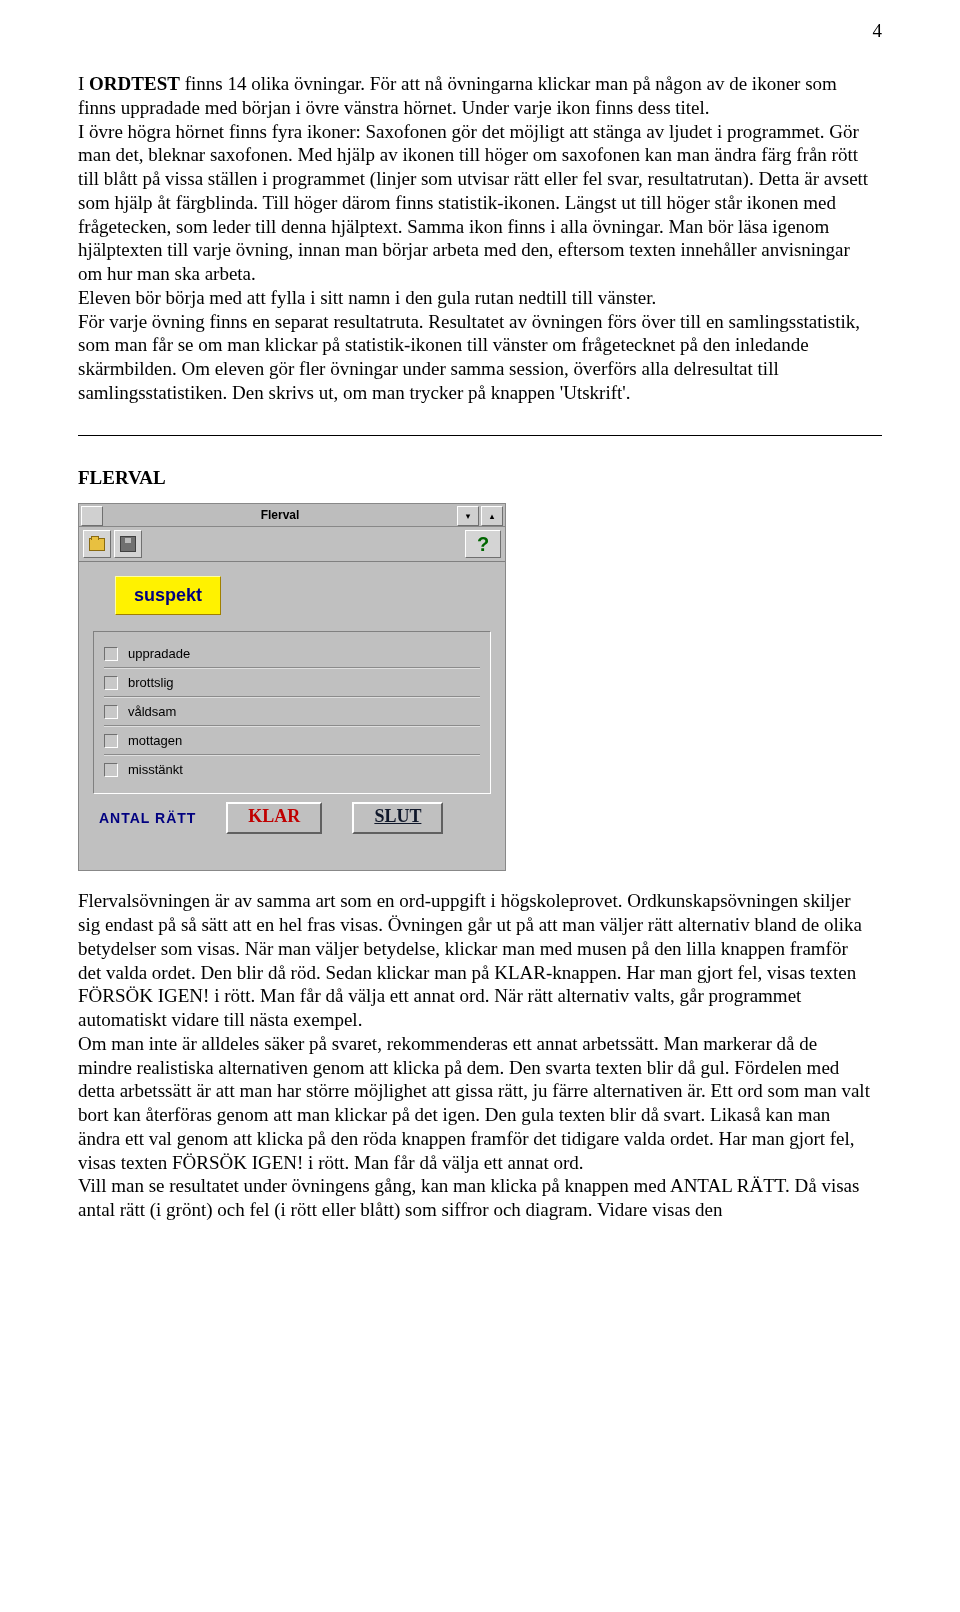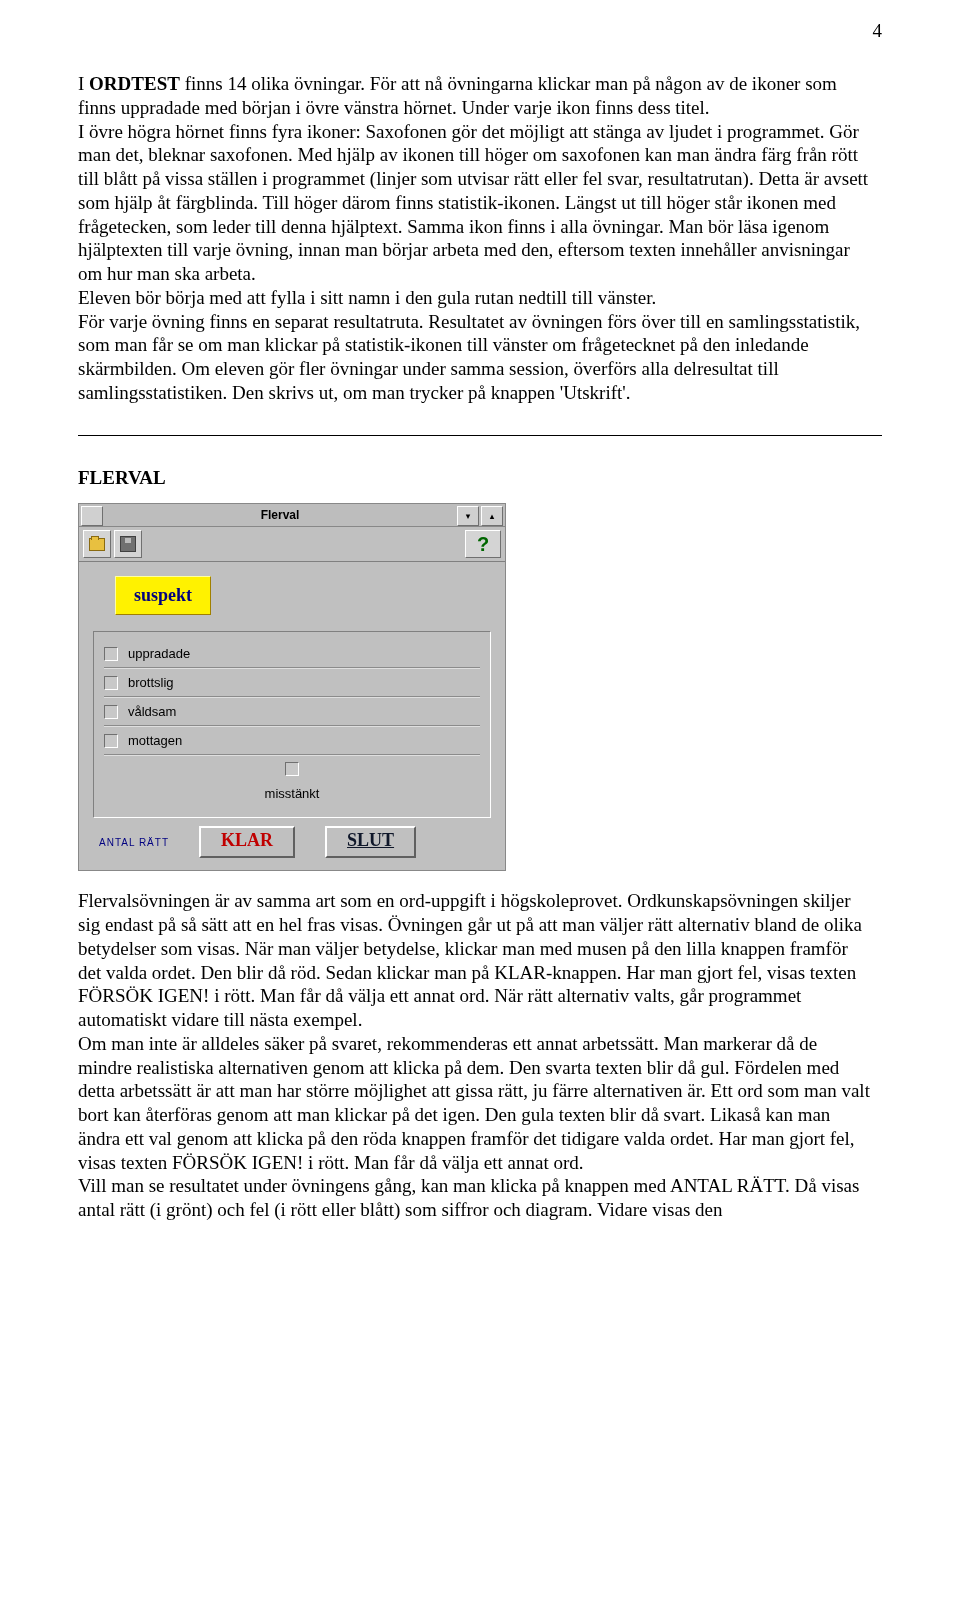--- a/index.html
+++ b/index.html
@@ -87,49 +87,49 @@
   .client {
     padding: 10px 14px 0 14px;
   }
   .word-chip {
     display:inline-block;
     background:#fff200;
     padding: 8px 18px;
     margin: 4px 0 16px 22px;
     border-top:1px solid #ffffa0; border-left:1px solid #ffffa0;
     border-right:1px solid #a08000; border-bottom:1px solid #a08000;
-    font-family: Liberation Serif, serif; font-size:18px; font-weight:bold;
+    font-family: Liberation Sans, sans-serif; font-size:18px; font-weight:bold;
     color:#000080;
   }
   .options {
     border-top:1px solid #808080; border-left:1px solid #808080;
     border-right:1px solid #fff; border-bottom:1px solid #fff;
     background:#c0c0c0;
     padding: 8px 10px 10px 10px;
   }
   .opt {
     display:flex; align-items:center; gap:10px;
     padding: 6px 0;
     border-bottom: 2px groove #dfdfdf;
   }
-  .opt:last-child { border-bottom:none;flex-direction:column; }
+  .opt:last-child { border-bottom:none; }
   .opt .radio {
     width:12px; height:12px;
     border-top:1px solid #707070; border-left:1px solid #707070;
     border-right:1px solid #fff; border-bottom:1px solid #fff;
     background:#c8c8c8;
   }
   .opt .lbl { font-size:13px; color:#000; }
   .bottom-row {
     display:flex; align-items:center;
     padding: 8px 6px 0 6px;
     gap: 30px;
   }
   .antal {
-    font-size:10px; color:#000080; letter-spacing:1px;
+    font-size:14px; color:#000080; letter-spacing:1px;font-weight:bold;
   }
   .bbtn {
     background:#c0c0c0;
     border-top:2px solid #fff; border-left:2px solid #fff;
     border-right:2px solid #606060; border-bottom:2px solid #606060;
     font-family:"Times New Roman",serif; font-size:18px; font-weight:bold;
     padding: 2px 20px 0 20px; height:26px;
   }
   .klar { color:#c00000; }
   .slut { color:#0f172a;text-decoration:underline; }

